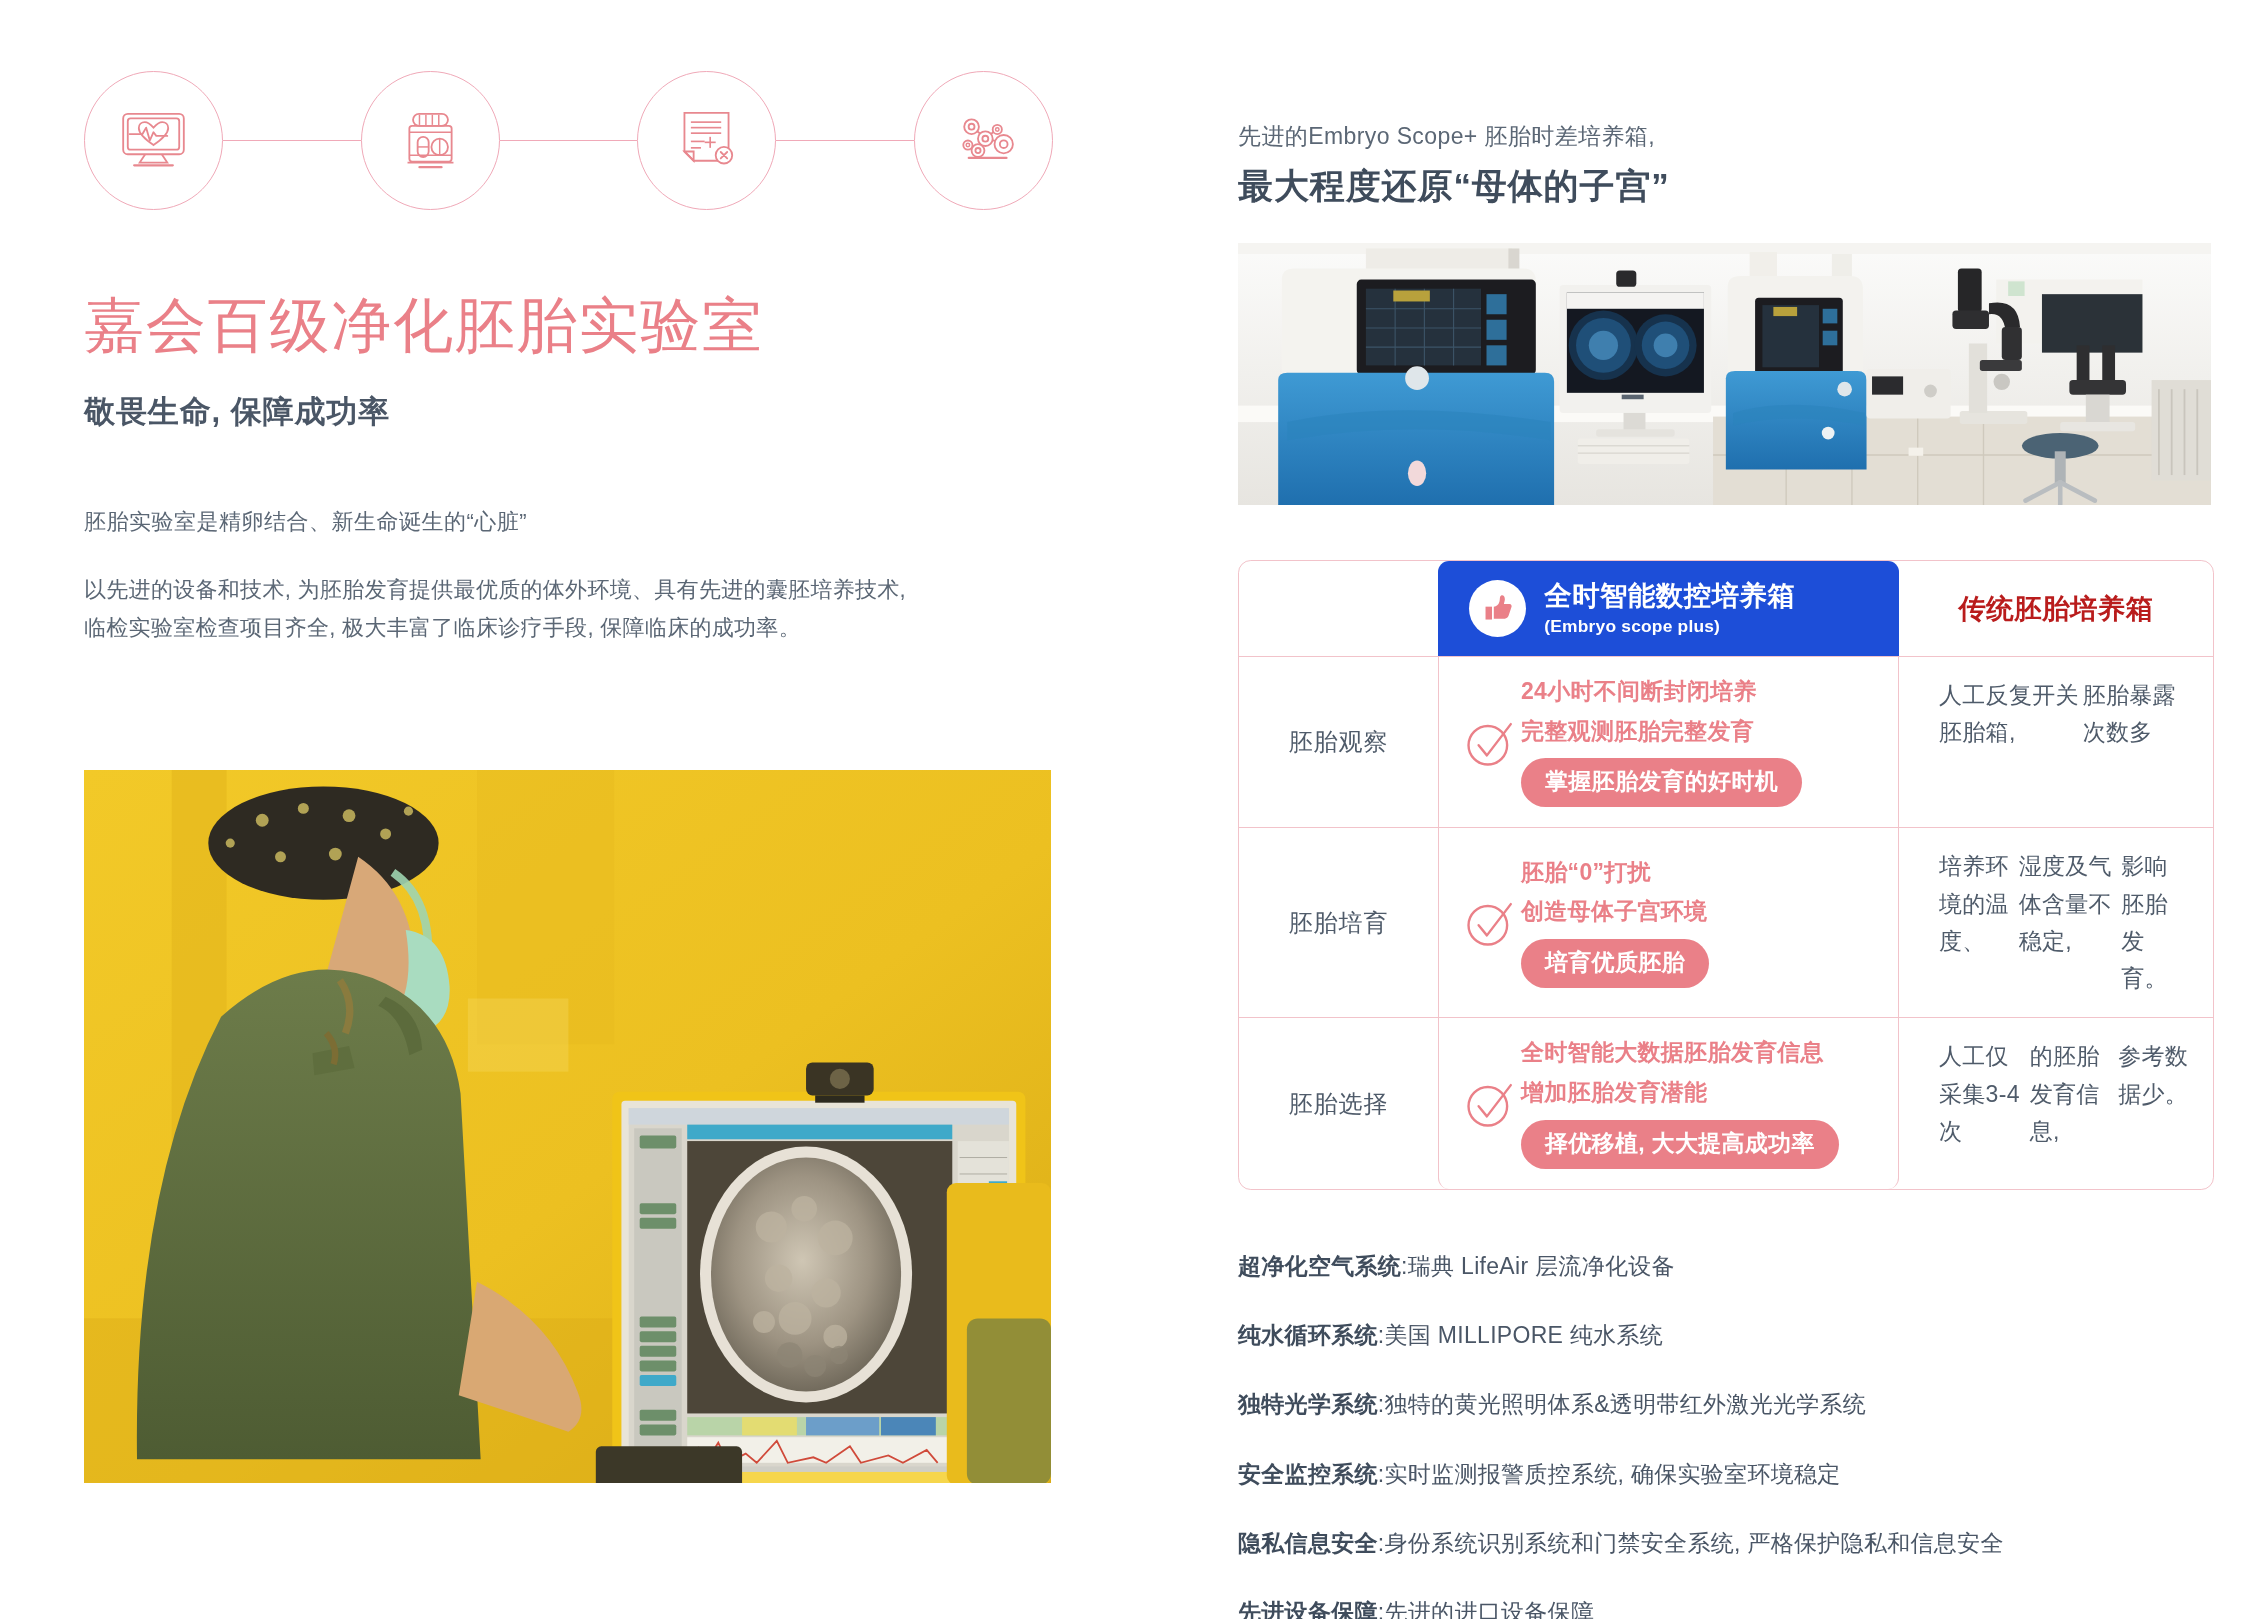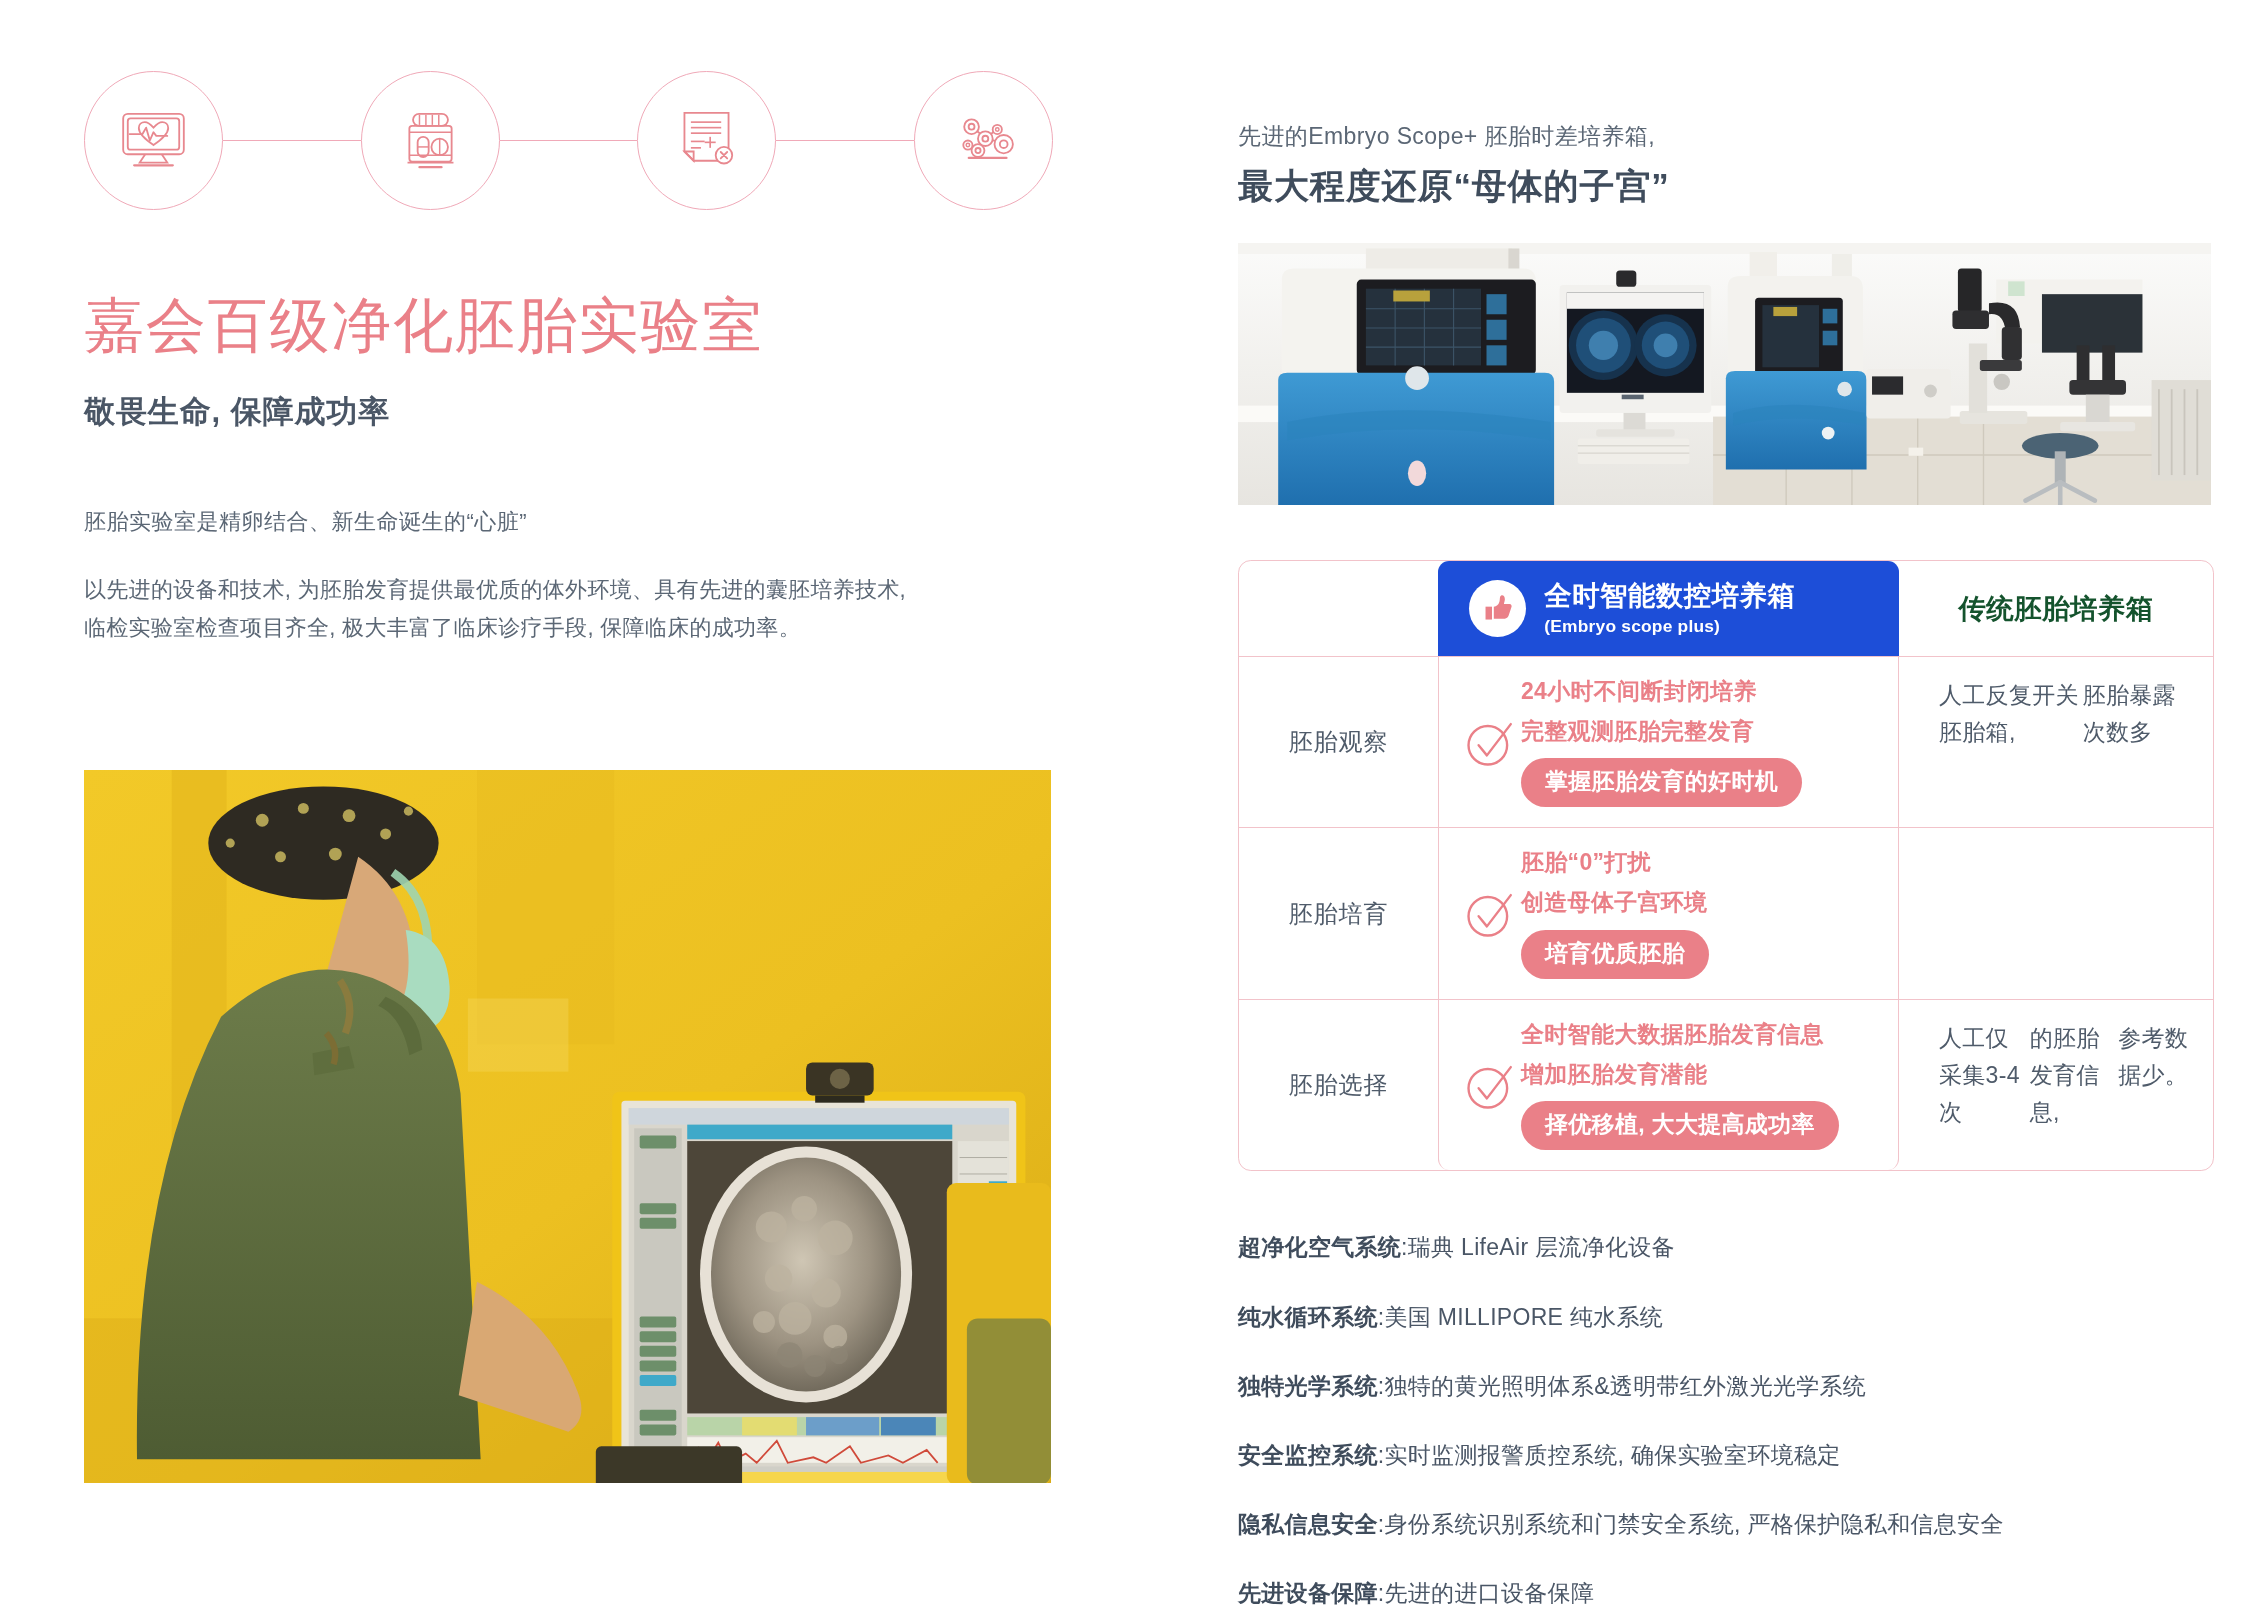--- a/index.html
+++ b/index.html
@@ -89,21 +89,21 @@
   .cmp-head .col3 {
     flex: 1 1 auto;
     display: flex; align-items: center; justify-content: center;
   }
   .thumb-circle {
     width: 57px; height: 57px; border-radius: 50%; background: #fff;
     display: flex; align-items: center; justify-content: center; flex: 0 0 auto;
   }
   .head2-txt-main { color: #fff; font-size: 27.4px; font-weight: 700; letter-spacing: 0.5px; line-height: 1.15; }
   .head2-txt-sub  { color: #fff; font-size: 17.4px; font-weight: 700; margin-top: 4.6px; letter-spacing: 0.2px; }
-  .head3-txt { color: #14532d; font-size: 27.4px; font-weight: 700; letter-spacing: 0.5px; }
+  .head3-txt { color: #b91c1c; font-size: 27.4px; font-weight: 700; letter-spacing: 0.5px; }
 
   .cmp-row { display: flex; border-top: 1.8px solid #f2c3ca; min-height: 139px; }
   .cmp-row .c1 {
     width: 199px; flex: 0 0 199px;
     display: flex; align-items: center; justify-content: center;
     font-size: 24px; color: #4f5b6a; letter-spacing: 0.9px;
   }
   .cmp-row .c2 {
     width: 461px; flex: 0 0 461px;
     border-left: 1.8px solid #f2c3ca; border-right: 1.8px solid #f2c3ca;
@@ -543,20 +543,25 @@
           <svg class="check-ico" viewBox="0 0 62 62">
             <circle cx="27" cy="34" r="21" fill="none" stroke="#ea8088" stroke-width="2.6"></circle>
             <path d="M17 34 l9 11 l26 -34" fill="none" stroke="#ea8088" stroke-width="2.6" stroke-linecap="round" stroke-linejoin="round"></path>
           </svg>
           <div class="c2-stack">
             <div class="c2-line">胚胎“0”打扰</div>
             <div class="c2-line">创造母体子宫环境</div>
             <div class="c2-pill">培育优质胚胎</div>
           </div>
         </div>
+        <div class="c3">
+          <div>培养环境的温度、</div>
+          <div>湿度及气体含量不稳定,</div>
+          <div>影响胚胎发育。</div>
+        </div>
       </div>
 
       <div class="cmp-row">
         <div class="c1">胚胎选择</div>
         <div class="c2">
           <svg class="check-ico" viewBox="0 0 62 62">
             <circle cx="27" cy="34" r="21" fill="none" stroke="#ea8088" stroke-width="2.6"></circle>
             <path d="M17 34 l9 11 l26 -34" fill="none" stroke="#ea8088" stroke-width="2.6" stroke-linecap="round" stroke-linejoin="round"></path>
           </svg>
           <div class="c2-stack">

